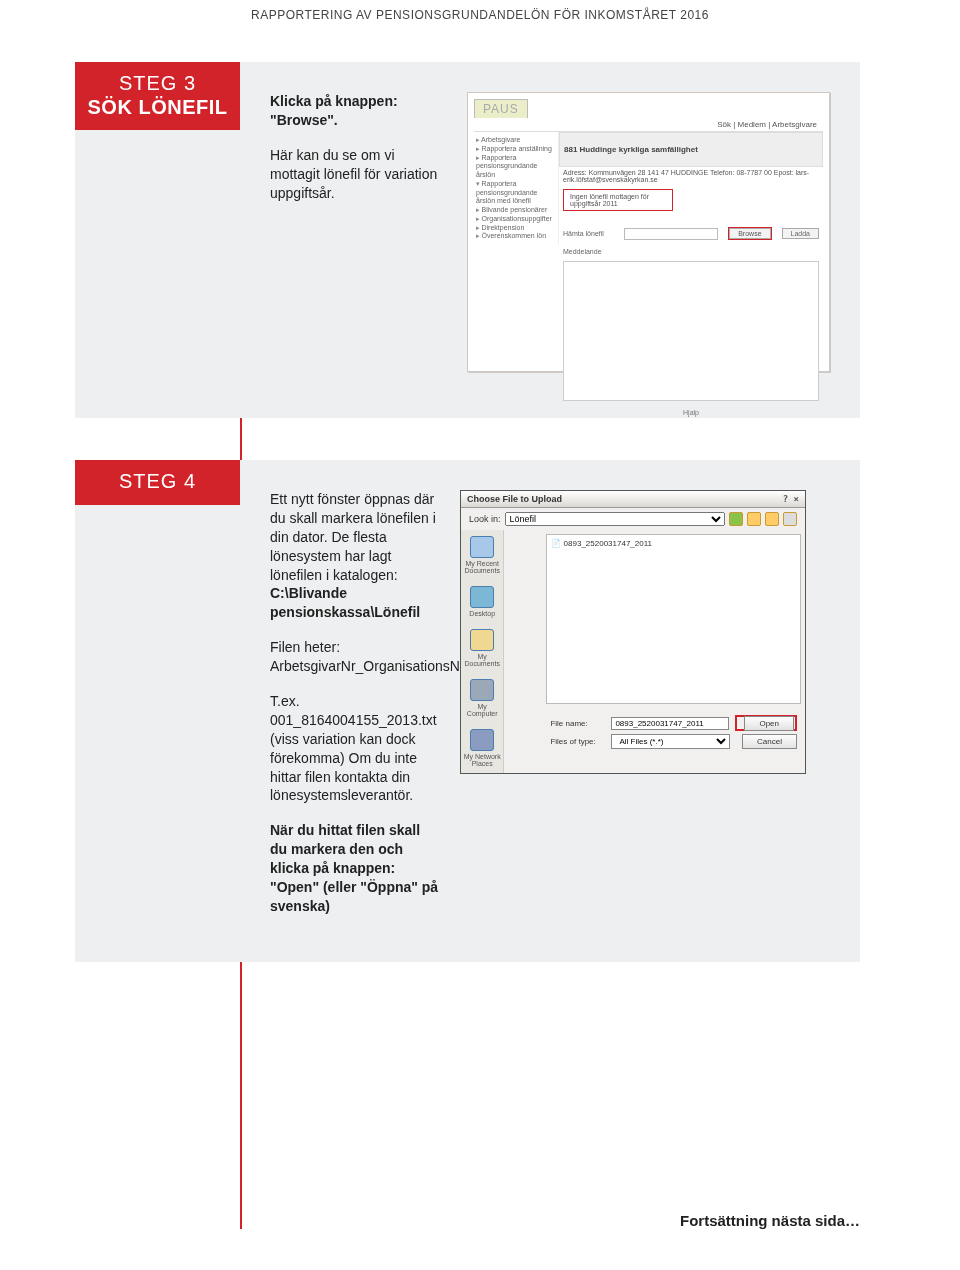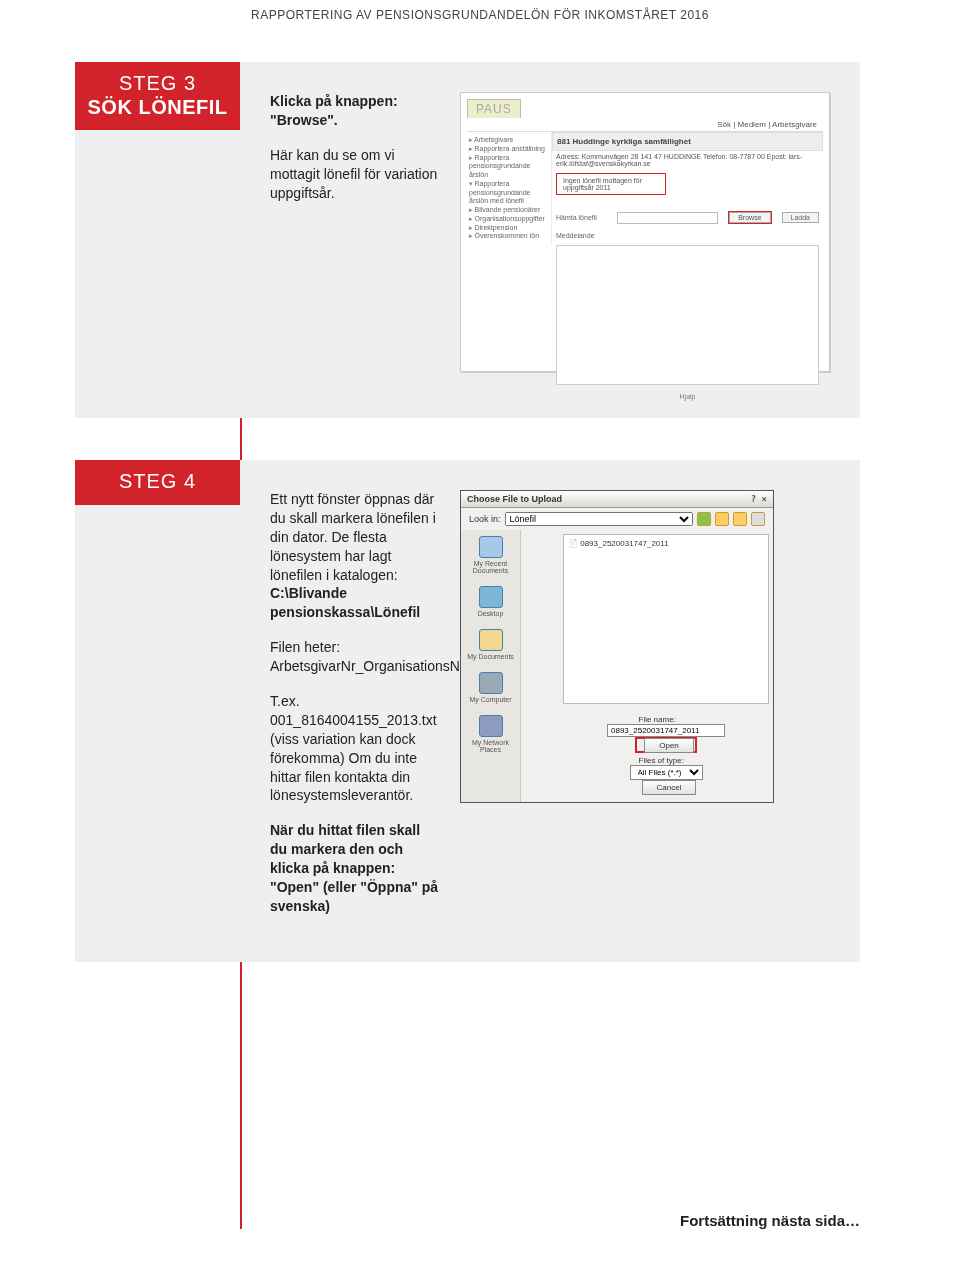--- a/index.html
+++ b/index.html
@@ -16,44 +16,44 @@
   .step-text { width: 170px; font-size: 14px; line-height: 1.35; color: #222; }
   .step-text p { margin-bottom: 16px; }
   .step-text b { font-weight: 700; }
   .screenshot-frame { flex: 1; background: #fff; border: 1px solid #d0c8c0; box-shadow: 1px 1px 0 #ccc; min-height: 260px; padding: 6px; font-size: 9px; color: #666; position: relative; }
   .ss-tab { display: inline-block; background: #ecedc9; border: 1px solid #bbb; border-bottom: none; padding: 2px 8px; color: #aaa; font-size: 12px; letter-spacing: 1px; }
   .ss-topbar { text-align: right; font-size: 8px; color: #555; padding: 2px 6px; border-bottom: 1px solid #ddd; }
   .ss-tree { float: left; width: 85px; font-size: 7px; line-height: 1.25; padding: 4px 2px; border-right: 1px solid #eee; }
   .ss-tree div::before { content: "▸ "; color: #888; }
   .ss-tree div.sel::before { content: "▾ "; }
   .ss-main { margin-left: 85px; }
-  .ss-title { background: #eee; border: 1px solid #ddd; padding: 4px 4px; font-size: 8px; font-weight: bold; color: #444; }
+  .ss-title { background: #eee; border: 1px solid #ddd; padding: 12px 4px; font-size: 8px; font-weight: bold; color: #444; }
   .ss-info { font-size: 7px; color: #555; padding: 2px 4px; }
   .ss-redbox { border: 1px solid #d3232a; padding: 3px 6px; font-size: 7px; color: #555; display: inline-block; margin: 4px; }
   .ss-redbox.browse { position: absolute; right: 38px; border-width: 1px; padding: 0; }
   .ss-btn { display: inline-block; border: 1px solid #aaa; background: #f3f3f3; padding: 1px 8px; font-size: 7px; }
   .ss-row { display: flex; align-items: center; gap: 6px; padding: 2px 4px; font-size: 7px; }
   .ss-row label { width: 55px; }
   .ss-big { border: 1px solid #ccc; height: 140px; margin: 4px; background: #fff; }
   .ss-footnote { text-align: center; font-size: 7px; color: #777; padding-top: 4px; }
   
-  .file-dialog { border: 1px solid #555; background: #f1f0ee; width: 314px; font-size: 9px; }
+  .file-dialog { border: 1px solid #555; background: #f1f0ee; width: 346px; font-size: 9px; }
   .fd-title { background: linear-gradient(#fff,#dcd9d4); border-bottom: 1px solid #999; padding: 3px 6px; font-weight: bold; color: #333; display: flex; justify-content: space-between; }
   .fd-close { font-family: monospace; color: #555; }
   .fd-toolbar { display: flex; align-items: center; gap: 4px; padding: 4px 8px; }
   .fd-toolbar select { font-size: 9px; flex: 1; }
   .fd-icon { width: 14px; height: 14px; display: inline-block; background: #ffcc66; border: 1px solid #cc9933; border-radius: 2px; }
   .fd-body { display: flex; }
   .fd-places { width: 60px; background: #e8e6e0; border-right: 1px solid #ccc; }
   .fd-place { text-align: center; padding: 6px 2px; font-size: 7px; color: #555; }
   .fd-place-ico { width: 24px; height: 22px; margin: 0 auto 2px; background: #6aa3d8; border: 1px solid #4a7db0; border-radius: 3px; }
   .fd-list { flex: 1; background: #fff; border: 1px solid #bbb; margin: 4px; height: 170px; padding: 4px; font-size: 8px; }
   .fd-file::before { content: "📄 "; }
   .fd-bottom { padding: 4px 8px; }
-  .fd-row { display: flex; align-items: center; margin: 3px 0; flex-direction: column; }
+  .fd-row { display: flex; align-items: center; gap: 6px; margin: 3px 0; }
   .fd-row label { width: 55px; font-size: 8px; }
   .fd-row input, .fd-row select { flex: 1; font-size: 8px; border: 1px solid #888; background: #fff; padding: 1px 3px; }
   .fd-btn { border: 1px solid #888; background: linear-gradient(#fefefe,#e2e2e2); padding: 2px 14px; font-size: 8px; margin-left: 6px; }
   .red-frame-open { border: 2px solid #d3232a; padding: 1px; }
   
   .continuation { text-align: right; font-weight: 700; font-size: 15px; margin: 30px 100px 20px 0; color: #222; }
   
   .pagefoot { display: flex; justify-content: space-around; text-align: center; font-size: 12px; color: #222; padding: 18px 40px 40px; line-height: 1.4; }
   .pagefoot b { font-weight: 700; }
   .gap { height: 42px; }
@@ -69,21 +69,21 @@
   <div class="step" style="min-height:356px;">
     <div class="step-label">
       <div class="step-num">STEG 3</div>
       <div class="step-title">SÖK LÖNEFIL</div>
     </div>
     <div class="step-body">
       <div class="step-text">
         <p><b>Klicka på knappen: "Browse".</b></p>
         <p>Här kan du se om vi mottagit lönefil för variation uppgiftsår.</p>
       </div>
-      <div class="screenshot-frame" style="height:280px;">
+      <div class="screenshot-frame" style="height:280px;margin-left:7px;">
         <span class="ss-tab">PAUS</span>
         <div class="ss-topbar">Sök | Medlem | Arbetsgivare</div>
         <div class="ss-tree">
           <div>Arbetsgivare</div>
           <div>Rapportera anställning</div>
           <div>Rapportera pensionsgrundande årslön</div>
           <div class="sel">Rapportera pensionsgrundande årslön med lönefil</div>
           <div>Blivande pensionärer</div>
           <div>Organisationsuppgifter</div>
           <div>Direktpension</div>

